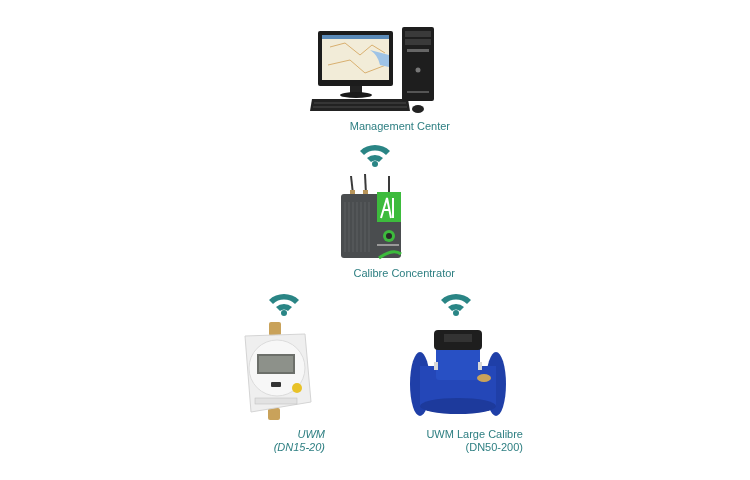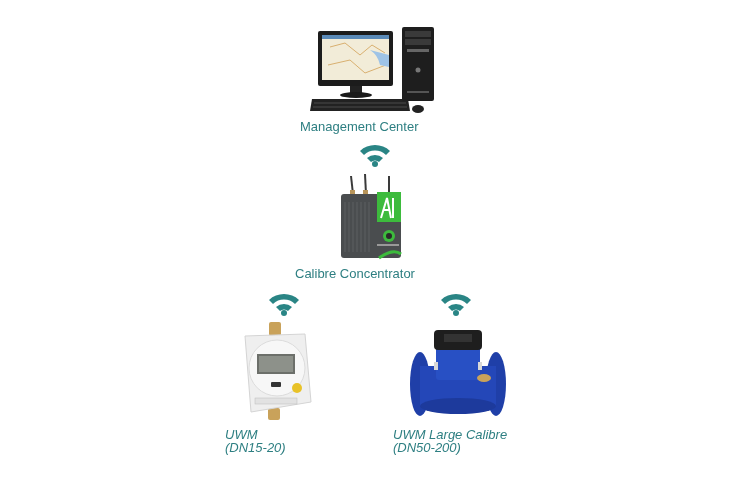--- a/index.html
+++ b/index.html
@@ -1,18 +1,18 @@
 <!DOCTYPE html>
 <html><head>
 <meta charset="utf-8">
 <style>
   html, body { margin:0; padding:0; background:#ffffff; }
   body { width:750px; height:480px; position:relative; overflow:hidden; font-family:"Liberation Sans", sans-serif; }
   .abs { position:absolute; }
-  .label { position:absolute; color:#2e7f82; font-size:13px; text-align:left; white-space:nowrap; line-height:13px; }
+  .label { position:absolute; color:#2e7f82; font-size:11px; text-align:right; white-space:nowrap; line-height:13px; }
   .wifi { position:absolute; width:34px; height:26px; }
 </style>
 </head>
 <body>
 
 <div class="abs" style="left:310px;top:25px;width:130px;height:90px;">
   <svg width="130" height="90" viewBox="0 0 130 90">
 
     <rect x="8" y="6" width="75" height="55" rx="2" fill="#1c1c1c"></rect>
     <rect x="12" y="10" width="67" height="45" fill="#f2ecd8"></rect>
@@ -103,16 +103,16 @@
 
     <rect x="28" y="24" width="44" height="34" rx="3" fill="#2850c4"></rect>
     <rect x="26" y="8" width="48" height="20" rx="4" fill="#1e1e1e"></rect>
     <rect x="36" y="12" width="28" height="8" fill="#333"></rect>
 
     <ellipse cx="76" cy="56" rx="7" ry="4" fill="#c9a25a"></ellipse>
     <rect x="26" y="40" width="4" height="8" fill="#d8d8d8"></rect>
     <rect x="70" y="40" width="4" height="8" fill="#d8d8d8"></rect>
   </svg>
 </div>
-<div class="label" style="left:393px;top:428px;width:130px;font-style:italic;">
+<div class="label" style="left:393px;top:428px;width:130px;">
   <div>UWM Large Calibre</div>
   <div>(DN50-200)</div>
 </div>
 
 </body></html>

